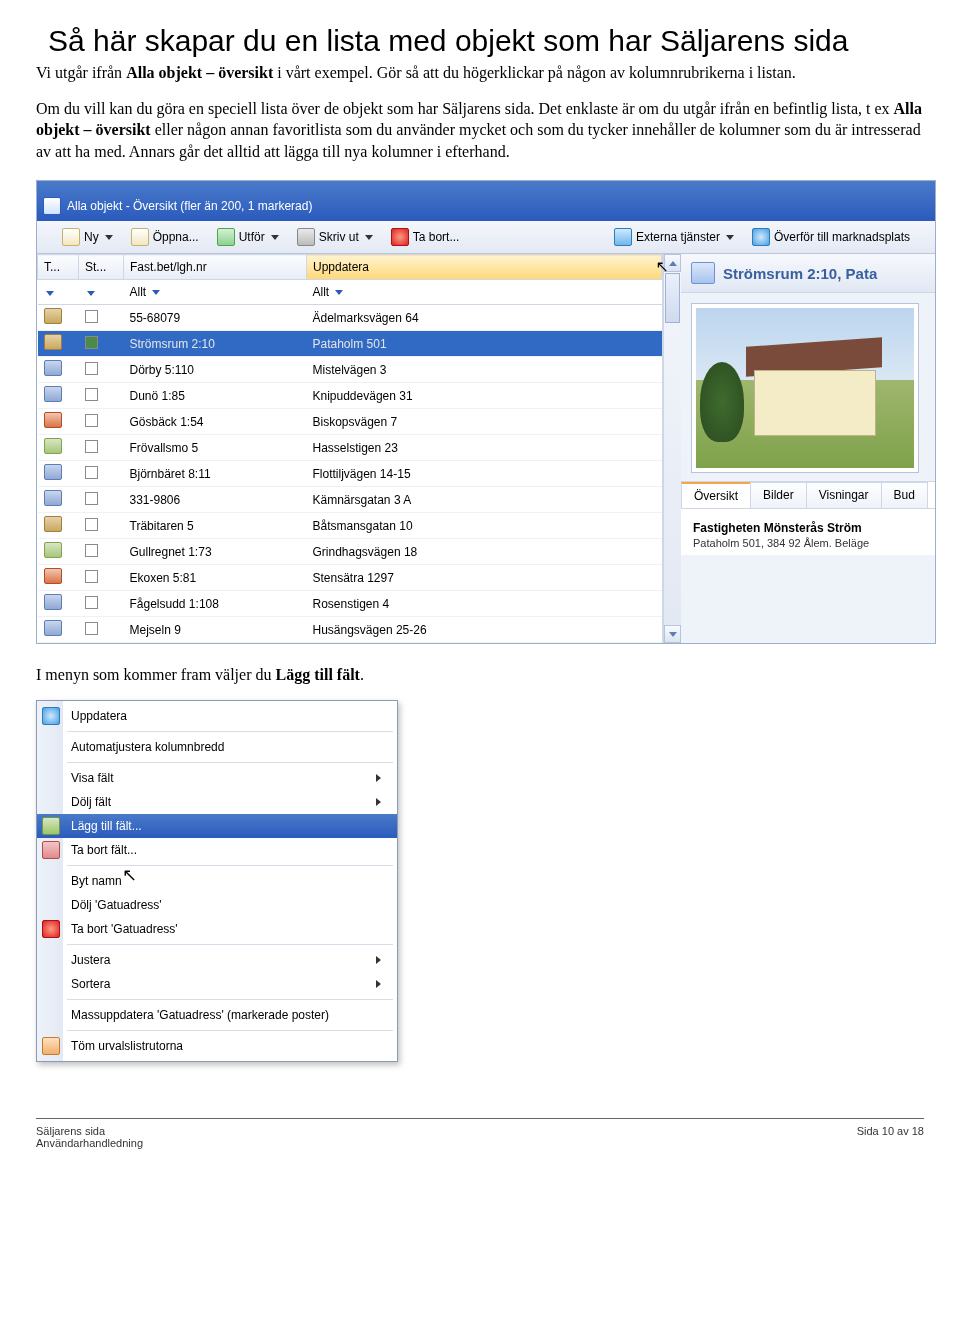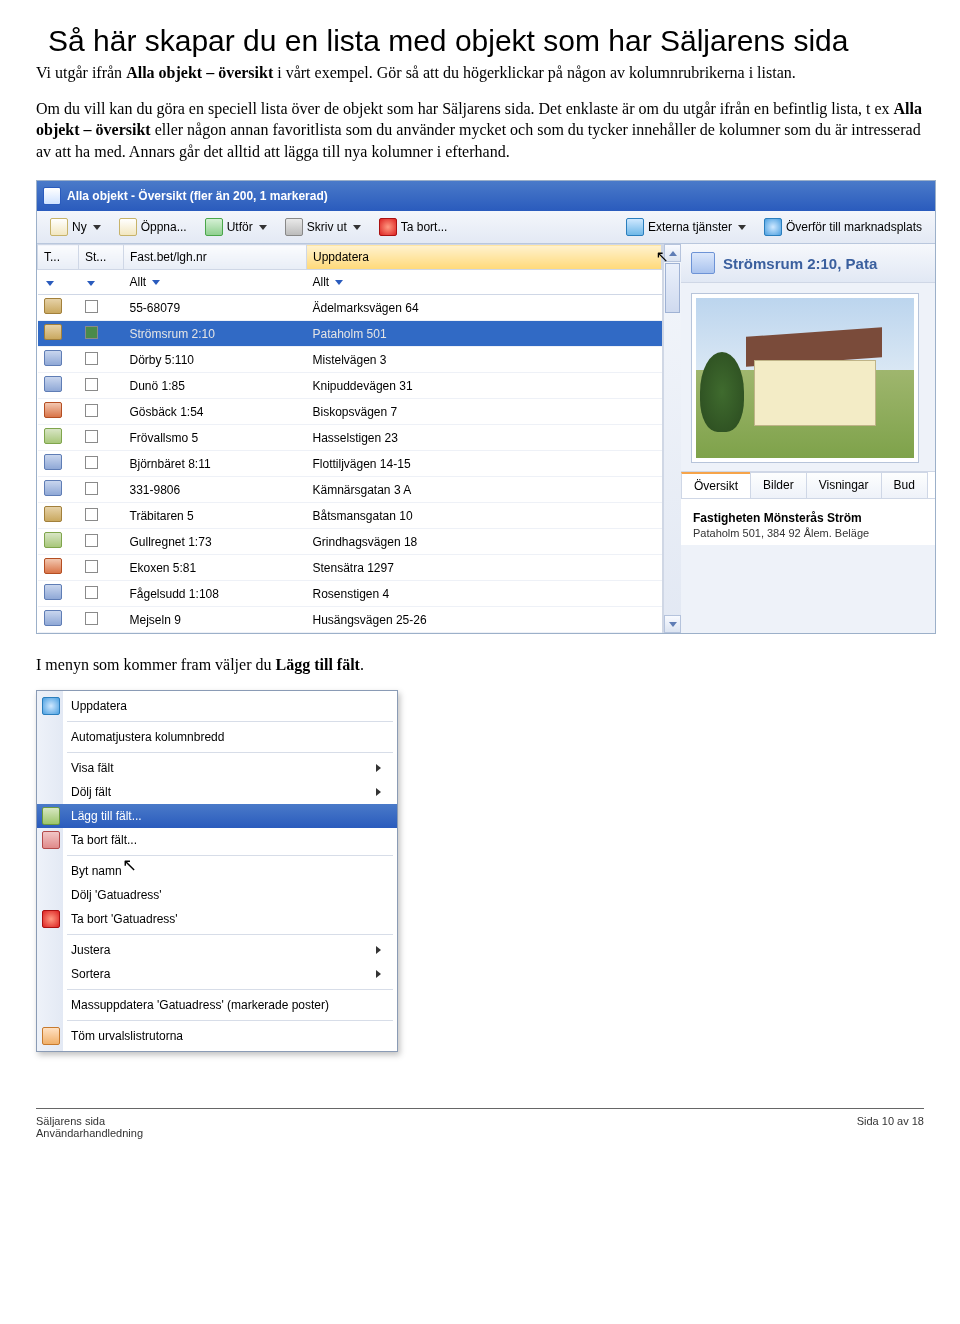--- a/index.html
+++ b/index.html
@@ -2,23 +2,23 @@
 <html><head>
 <meta charset="utf-8">
 <style>
   body{margin:0;font-family:Georgia,"Times New Roman",serif;color:#000;background:#fff;width:960px}
   .page{padding:24px 36px 0 36px}
   h1{font-family:Arial,Helvetica,sans-serif;font-size:30px;font-weight:normal;margin:0 0 4px 12px;color:#000}
   p{font-size:16px;margin:0 0 14px 0;line-height:1.35}
   .section{margin-bottom:18px}
   
   .app1{font-family:Tahoma,Arial,sans-serif;border:1px solid #9cb0c9;width:898px;background:#fff;font-size:12px;color:#000}
-  .app1 .titlebar{background:linear-gradient(#4a7ac9,#2a5bbd);color:#fff;padding:6px 8px 6px 6px;font-weight:bold;display:flex;align-items:center}
+  .app1 .titlebar{background:linear-gradient(#4a7ac9,#2a5bbd);color:#fff;padding:16px 8px 6px 6px;font-weight:normal;display:flex;align-items:center}
   .app1 .titlebar .ic{width:16px;height:16px;background:linear-gradient(#fff,#cfe2ff);border:1px solid #2a5bbd;margin-right:6px;border-radius:2px}
-  .app1 .toolbar{background:linear-gradient(#f4f6fb,#e3e9f4);border-bottom:1px solid #b9c7dd;padding:4px 6px;display:flex;align-items:center;gap:4px}
+  .app1 .toolbar{background:linear-gradient(#f4f6fb,#e3e9f4);border-bottom:1px solid #b9c7dd;padding:4px 18px;display:flex;align-items:center;gap:4px}
   .app1 .tbtn{display:flex;align-items:center;gap:4px;padding:2px 6px;border:1px solid transparent;border-radius:3px;cursor:default}
   .app1 .ic16{width:16px;height:16px;display:inline-block;border-radius:2px}
   .ic-ny{background:linear-gradient(#fff,#f2e7c0);border:1px solid #c7b36a}
   .ic-open{background:linear-gradient(#fff,#f2e7c0);border:1px solid #c7b36a}
   .ic-utfor{background:linear-gradient(#d5f0d5,#8fd08f);border:1px solid #4aa64a}
   .ic-print{background:linear-gradient(#e9e9e9,#bcbcbc);border:1px solid #888}
   .ic-del{background:radial-gradient(#ff9a82,#d22);border:1px solid #a11}
   .ic-ext{background:linear-gradient(#cfe8ff,#6fb8e8);border:1px solid #2a7ebd}
   .ic-globe{background:radial-gradient(#cfe8ff,#4a9fe0);border:1px solid #2a7ebd;border-radius:50%}
   .caret{width:0;height:0;border-left:4px solid transparent;border-right:4px solid transparent;border-top:5px solid #333;margin-left:2px}

